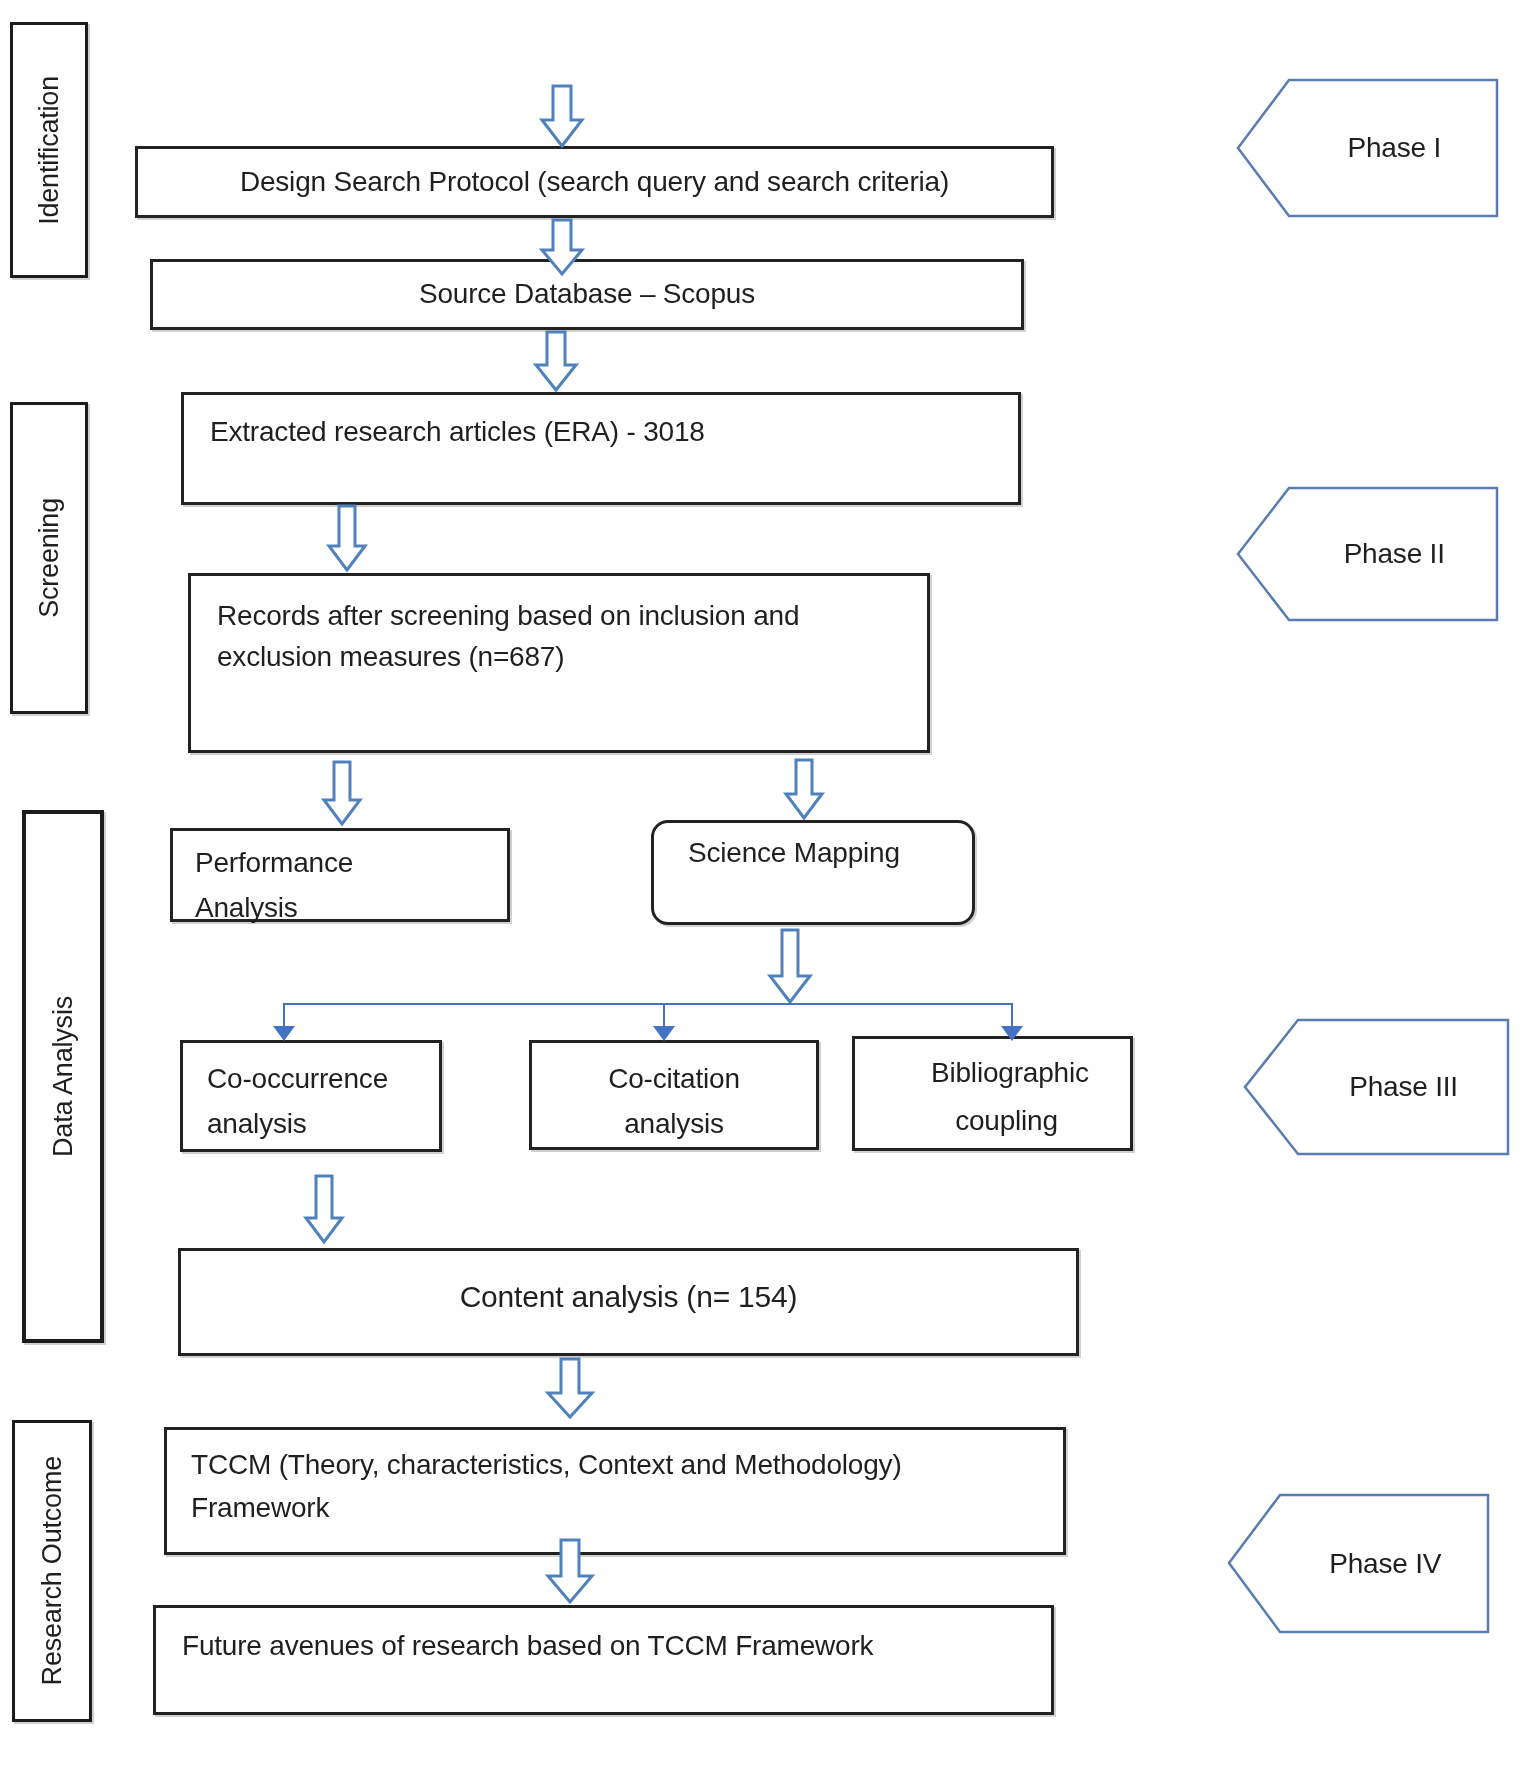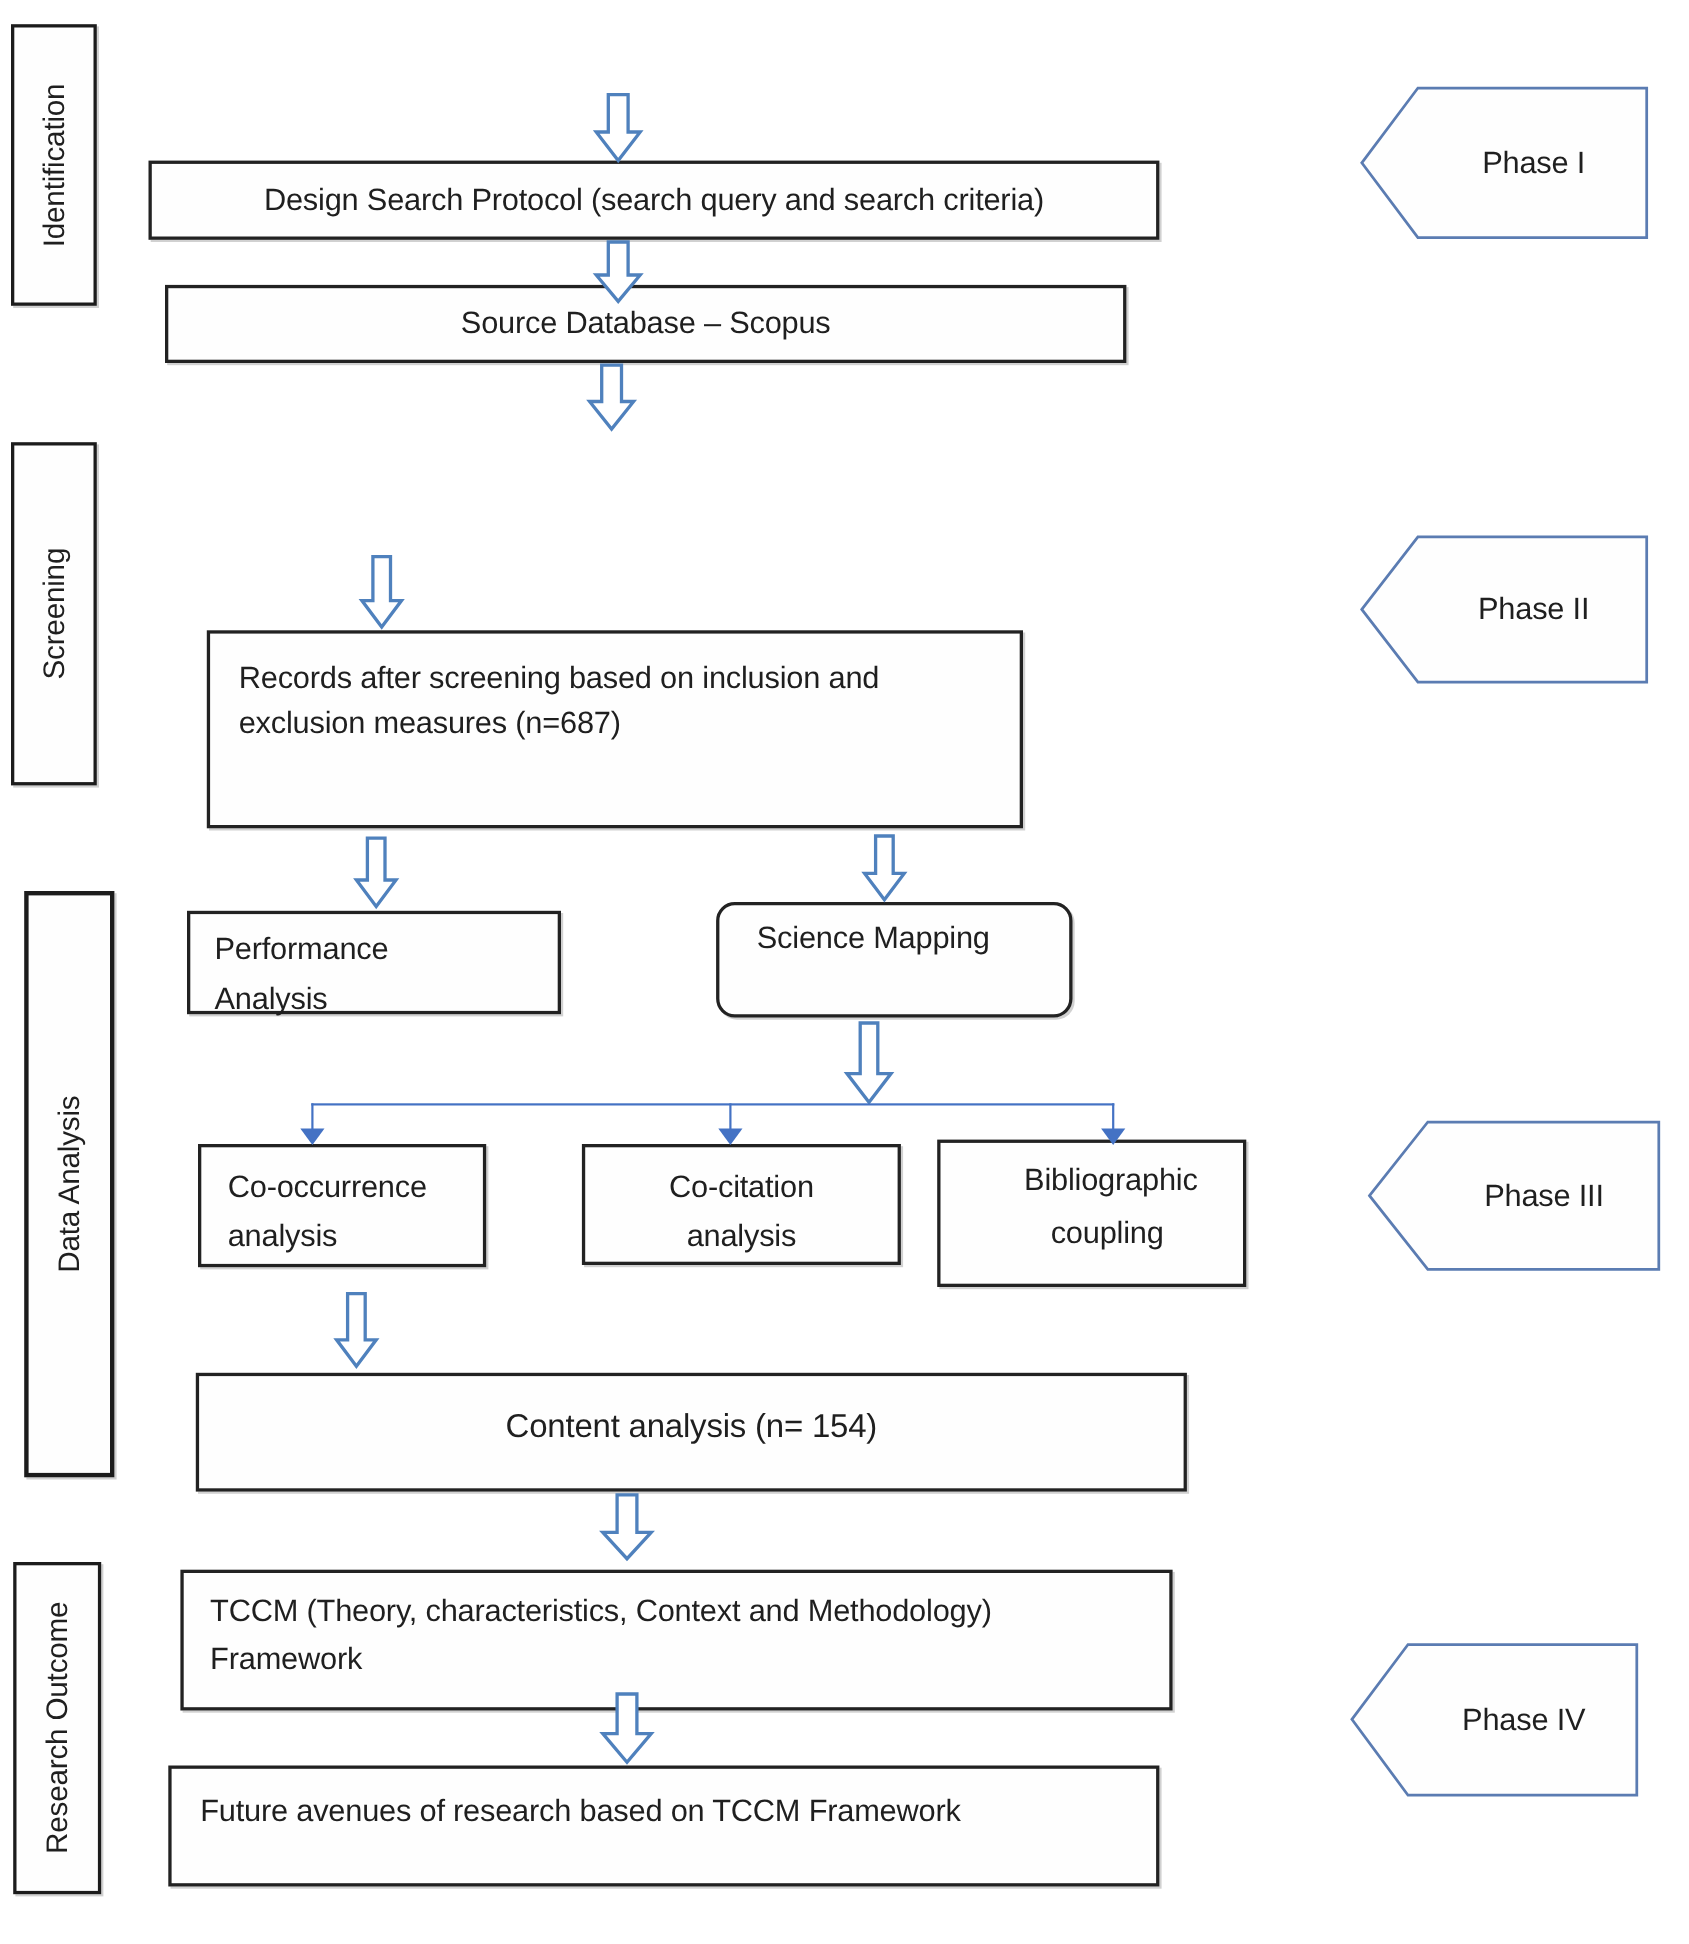--- a/index.html
+++ b/index.html
@@ -43,21 +43,21 @@
   
   #b1{left:117px;top:15px;width:978px;height:70px;display:flex;align-items:center;padding-left:24px;}
   #b2{left:135px;top:146px;width:919px;height:72px;display:flex;align-items:center;justify-content:center;}
   #b3{left:150px;top:259px;width:874px;height:71px;display:flex;align-items:center;justify-content:center;}
   #b4{left:181px;top:392px;width:840px;height:113px;padding:17px 20px 0 26px;}
   #b5{left:188px;top:573px;width:742px;height:180px;padding:19px 30px 0 26px;line-height:1.48;}
   #b6{left:170px;top:828px;width:340px;height:94px;padding:9px 70px 0 22px;line-height:1.62;}
   #b7{left:651px;top:820px;width:324px;height:105px;padding:10px 0 0 34px;border-radius:17px;}
   #b8{left:180px;top:1040px;width:262px;height:112px;padding:13px 40px 0 24px;line-height:1.62;}
   #b9{left:505px;top:1040px;width:290px;height:110px;padding:13px 58px 0 58px;text-align:center;line-height:1.62;margin-left:24px;}
-  #b10{left:852px;top:1036px;width:281px;height:134px;padding:10px 48px 0 76px;text-align:center;line-height:1.72;}
+  #b10{left:852px;top:1036px;width:281px;height:115px;padding:10px 48px 0 76px;text-align:center;line-height:1.72;}
   #b11{left:178px;top:1248px;width:901px;height:108px;padding-top:24px;text-align:center;font-size:30px;}
   #b12{left:164px;top:1427px;width:902px;height:128px;padding:13px 60px 0 24px;line-height:1.55;}
   #b13{left:153px;top:1605px;width:901px;height:110px;padding:18px 20px 0 26px;}
   #rail-identification{left:10px;top:22px;width:78px;height:256px;}
   #rail-screening{left:10px;top:402px;width:78px;height:312px;}
   #rail-data-analysis{left:22px;top:810px;width:82px;height:533px;border-width:4px;}
   #rail-research-outcome{left:12px;top:1420px;width:80px;height:302px;}
   #phase-1{left:1237px;top:78px;width:262px;height:140px;}
   #phase-2{left:1237px;top:486px;width:262px;height:136px;}
   #phase-3{left:1244px;top:1018px;width:266px;height:138px;}
@@ -79,20 +79,23 @@
   </div>
   <div class="rail" id="rail-research-outcome">
     <span>Research Outcome</span>
   </div>
 
   <div class="fbox" id="b2">
     <span>Design Search Protocol (search query and search criteria)</span>
   </div>
   <div class="fbox" id="b3">
     <span>Source Database – Scopus</span>
+  </div>
+  <div class="fbox" id="b4">
+    <span>Extracted research articles (ERA) - 3018</span>
   </div>
   <div class="fbox" id="b5">
     <span>Records after screening based on inclusion and exclusion measures (n=687)</span>
   </div>
   <div class="fbox" id="b6">
     <span>Performance Analysis</span>
   </div>
   <div class="fbox" id="b7">
     <span>Science Mapping</span>
   </div>

